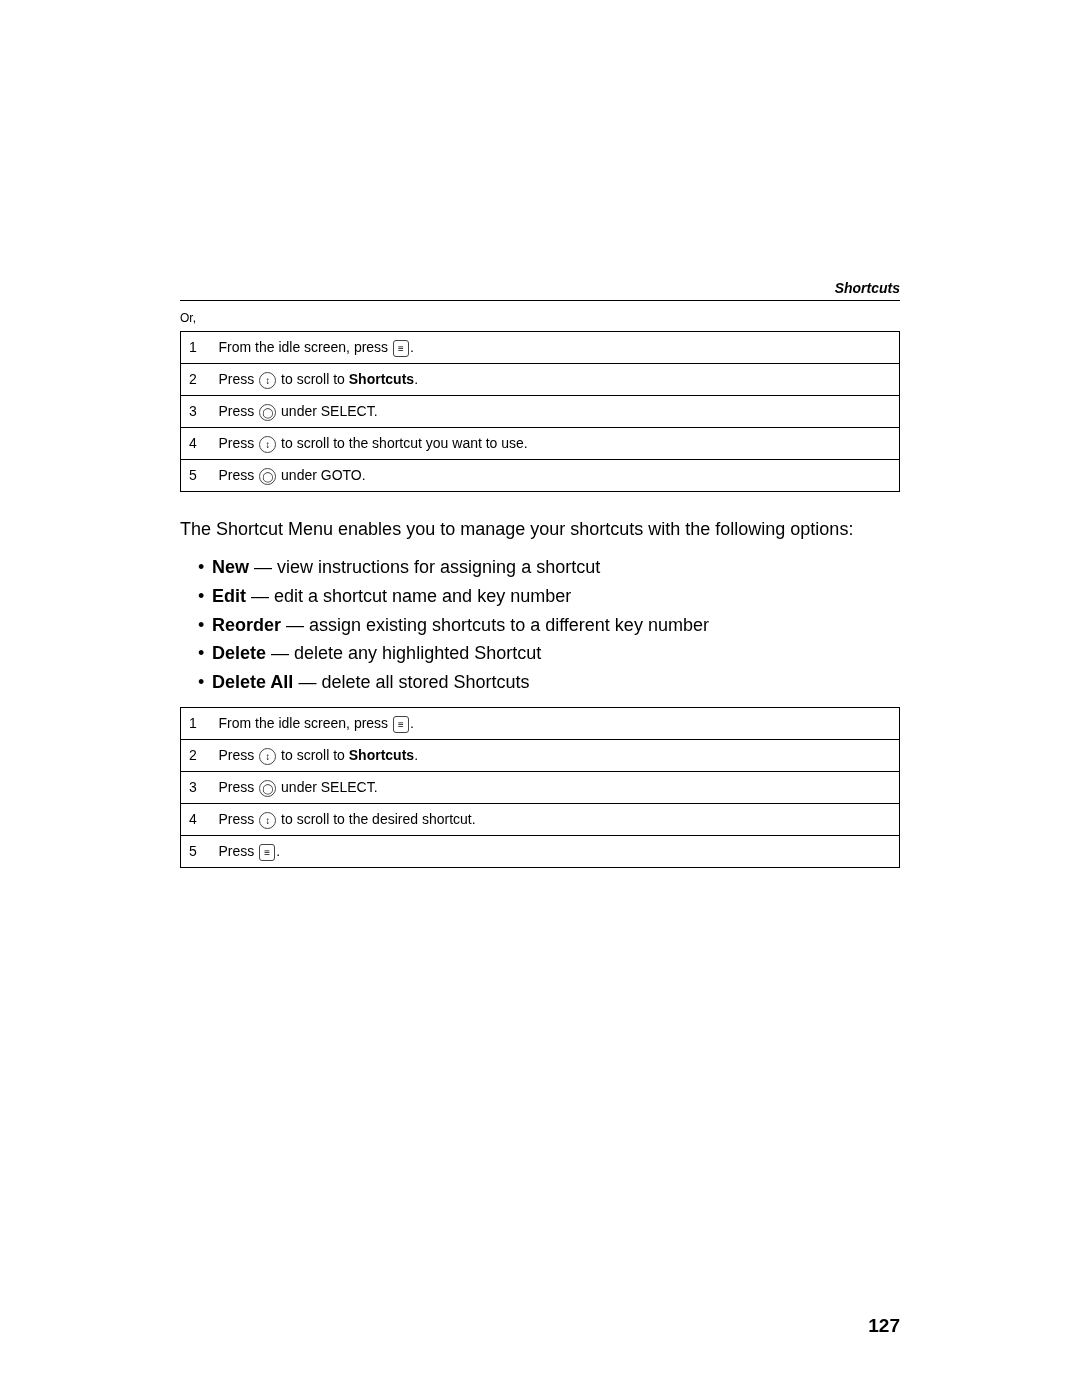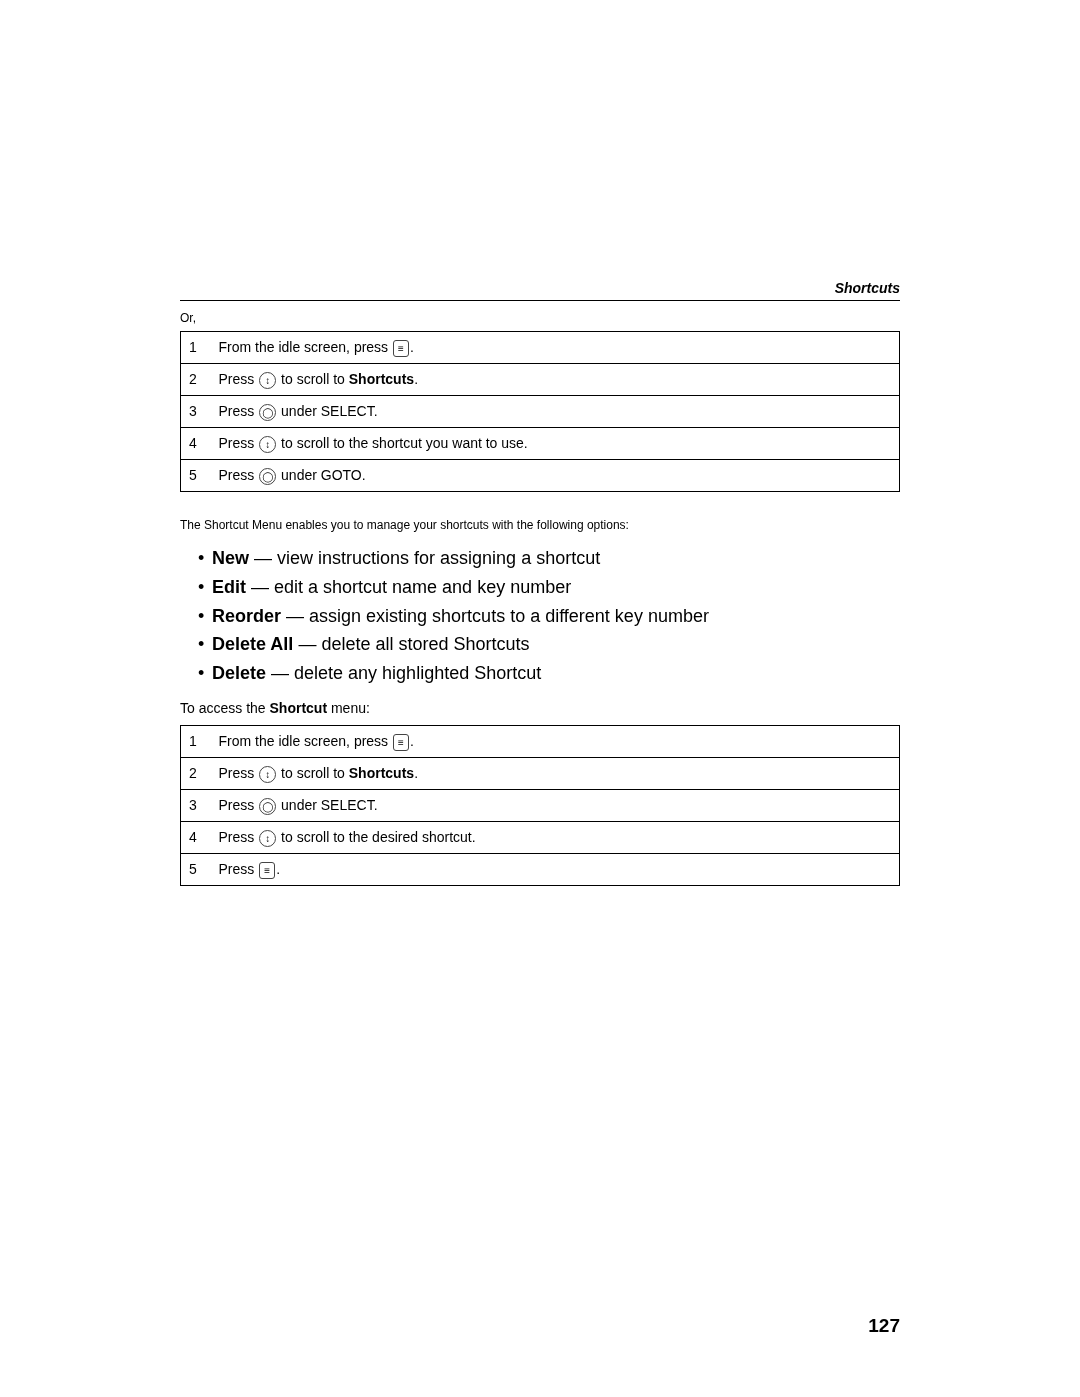--- a/index.html
+++ b/index.html
@@ -90,21 +90,21 @@
 
     
     .section-heading {
       font-size: 16px;
       font-weight: bold;
       margin-bottom: 10px;
       margin-top: 4px;
     }
 
     .section-intro {
-      font-size: 12px;
+      font-size: 18px;
       margin-bottom: 10px;
       line-height: 1.5;
     }
 
     
     .bullet-list {
       list-style: none;
       margin-bottom: 10px;
       padding-left: 20px;
     }
@@ -226,30 +226,27 @@
       <li>
         <span class="bold">New</span> — view instructions for assigning a shortcut
       </li>
       <li>
         <span class="bold">Edit</span> — edit a shortcut name and key number
       </li>
       <li>
         <span class="bold">Reorder</span> — assign existing shortcuts to a different key number
       </li>
       <li>
+        <span class="bold">Delete</span> — delete any highlighted Shortcut
+      </li>
+      <li>
         <span class="bold">Delete All</span> — delete all stored Shortcuts
       </li>
-      <li>
-        <span class="bold">Delete</span> — delete any highlighted Shortcut
-      </li>
     </ul>
 
-    <p class="to-access">
-      To access the <span class="bold">Shortcut</span> menu:
-    </p>
 
     <table class="steps-table">
       <tbody>
         <tr>
           <td class="step-num">1</td>
           <td class="step-content">
             From the idle screen, press <span class="btn-icon">≡</span>.
           </td>
         </tr>
         <tr>

